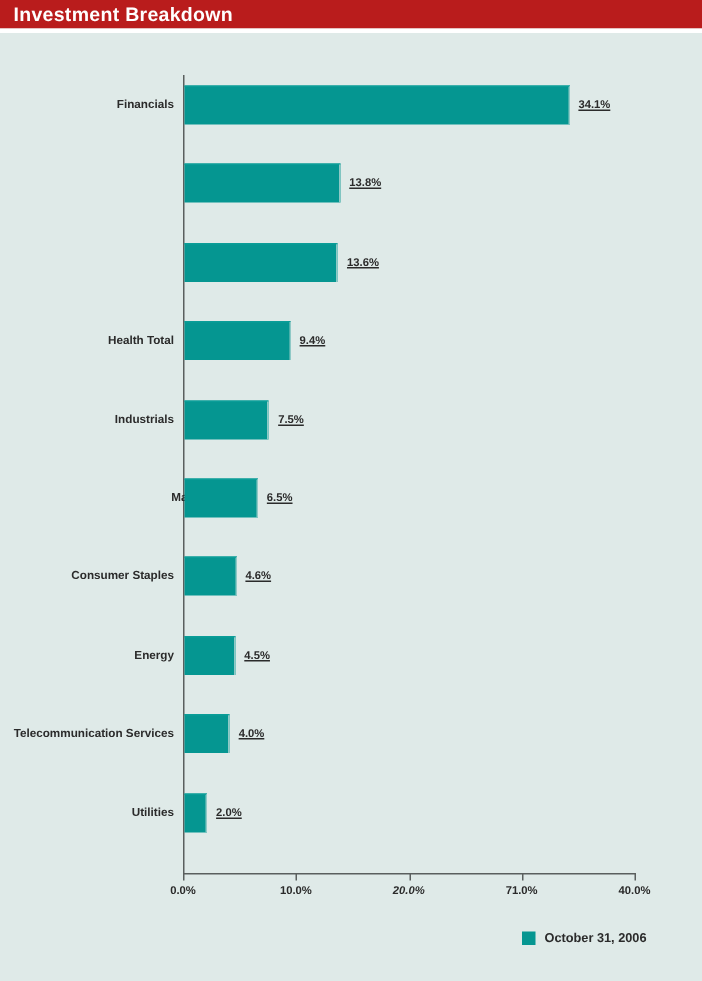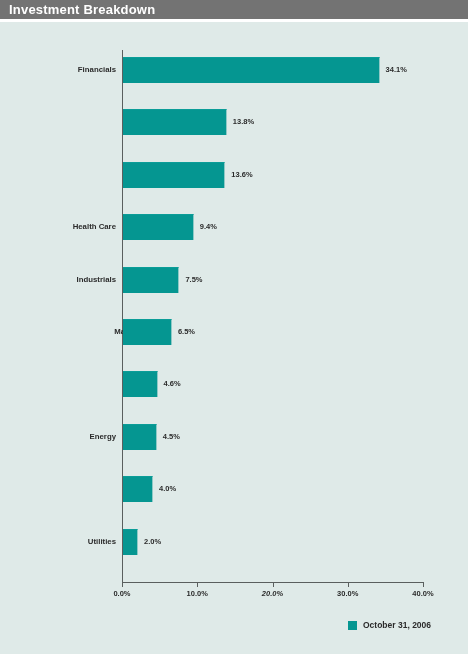--- a/index.html
+++ b/index.html
@@ -20,21 +20,21 @@
     height: 654px;
     background: #dfeae8;
   }
   
   .title-bar {
     position: absolute;
     left: 0;
     top: 0;
     width: 468px;
     height: 19px;
-    background: #737373;
+    background: #b91c1c;
   }
   .title-text {
     position: absolute;
     left: 9px;
     top: 2px;
     color: #ffffff;
     font-size: 13px;
     font-weight: bold;
     letter-spacing: 0.2px;
     line-height: 15px;
@@ -130,20 +130,21 @@
   }
   .val-label {
     position: absolute;
     top: 0;
     height: 26px;
     line-height: 26px;
     font-size: 7.5px;
     font-weight: bold;
     color: #2b2b2b;
     white-space: nowrap;
+    text-decoration: underline;
   }
   
   .legend {
     position: absolute;
     left: 348px;
     top: 620px;
     display: flex;
     align-items: center;
   }
   .legend-swatch {
@@ -174,63 +175,65 @@
     <div class="axis-y"></div>
     <div class="axis-x"></div>
     <div id="ticks">
         <div class="tick" style="left: 122px;"></div>
         <div class="tick-label" style="left: 122px;">0.0%</div>
         <div class="tick" style="left: 197.25px;"></div>
         <div class="tick-label" style="left: 197.25px;">10.0%</div>
         <div class="tick" style="left: 272.5px;"></div>
         <div class="tick-label" style="left: 272.5px; font-style: italic;">20.0%</div>
         <div class="tick" style="left: 347.75px;"></div>
-        <div class="tick-label" style="left: 347.75px;">30.0%</div>
+        <div class="tick-label" style="left: 347.75px;">71.0%</div>
         <div class="tick" style="left: 423px;"></div>
         <div class="tick-label" style="left: 423px; text-align: center;">40.0%</div>
       </div>
     <div id="bars">
         <div class="bar-row" style="top: 57px;">
           <div class="cat-label">Financials</div>
           <div class="bar" style="width: 256.603px; background: rgb(5, 150, 145);"></div>
           <div class="val-label" style="left: 385.603px;">34.1%</div>
         </div>
         <div class="bar-row" style="top: 109.4px;">
           <div class="bar" style="width: 103.845px; background: rgb(5, 150, 145);"></div>
           <div class="val-label" style="left: 232.845px;">13.8%</div>
         </div>
         <div class="bar-row" style="top: 161.8px;">
           <div class="bar" style="width: 102.34px; background: rgb(5, 150, 145);"></div>
           <div class="val-label" style="left: 231.34px;">13.6%</div>
         </div>
         <div class="bar-row" style="top: 214.2px;">
-          <div class="cat-label">Health Care</div>
+          <div class="cat-label">Health Total</div>
           <div class="bar" style="width: 70.735px; background: rgb(5, 150, 145);"></div>
           <div class="val-label" style="left: 199.735px;">9.4%</div>
         </div>
         <div class="bar-row" style="top: 266.6px;">
           <div class="cat-label">Industrials</div>
           <div class="bar" style="width: 56.4375px; background: rgb(5, 150, 145);"></div>
           <div class="val-label" style="left: 185.438px;">7.5%</div>
         </div>
         <div class="bar-row" style="top: 319px; padding-left: 32px;">
           <div class="cat-label">Materials</div>
           <div class="bar" style="width: 48.9125px; background: rgb(5, 150, 145);"></div>
           <div class="val-label" style="left: 177.912px;">6.5%</div>
         </div>
         <div class="bar-row" style="top: 371.4px;">
+          <div class="cat-label">Consumer Staples</div>
           <div class="bar" style="width: 34.615px; background: rgb(5, 150, 145);"></div>
           <div class="val-label" style="left: 163.615px;">4.6%</div>
         </div>
         <div class="bar-row" style="top: 423.8px;">
           <div class="cat-label">Energy</div>
           <div class="bar" style="width: 33.8625px; background: rgb(5, 150, 145);"></div>
           <div class="val-label" style="left: 162.863px;">4.5%</div>
         </div>
         <div class="bar-row" style="top: 476.2px;">
+          <div class="cat-label">Telecommunication Services</div>
           <div class="bar" style="width: 30.1px; background: rgb(5, 150, 145);"></div>
           <div class="val-label" style="left: 159.1px;">4.0%</div>
         </div>
         <div class="bar-row" style="top: 528.6px;">
           <div class="cat-label">Utilities</div>
           <div class="bar" style="width: 15.05px; background: rgb(5, 150, 145);"></div>
           <div class="val-label" style="left: 144.05px;">2.0%</div>
         </div>
       </div>
   </div>

